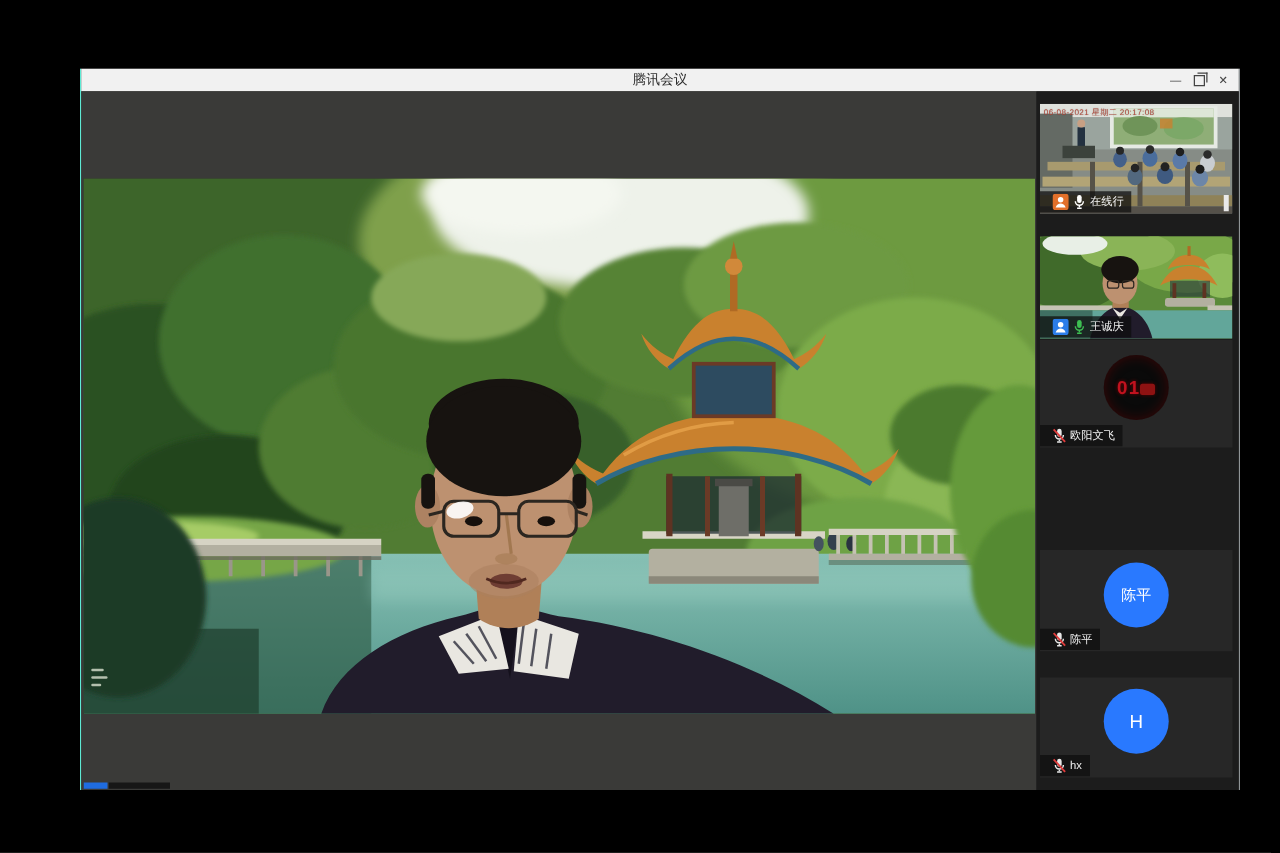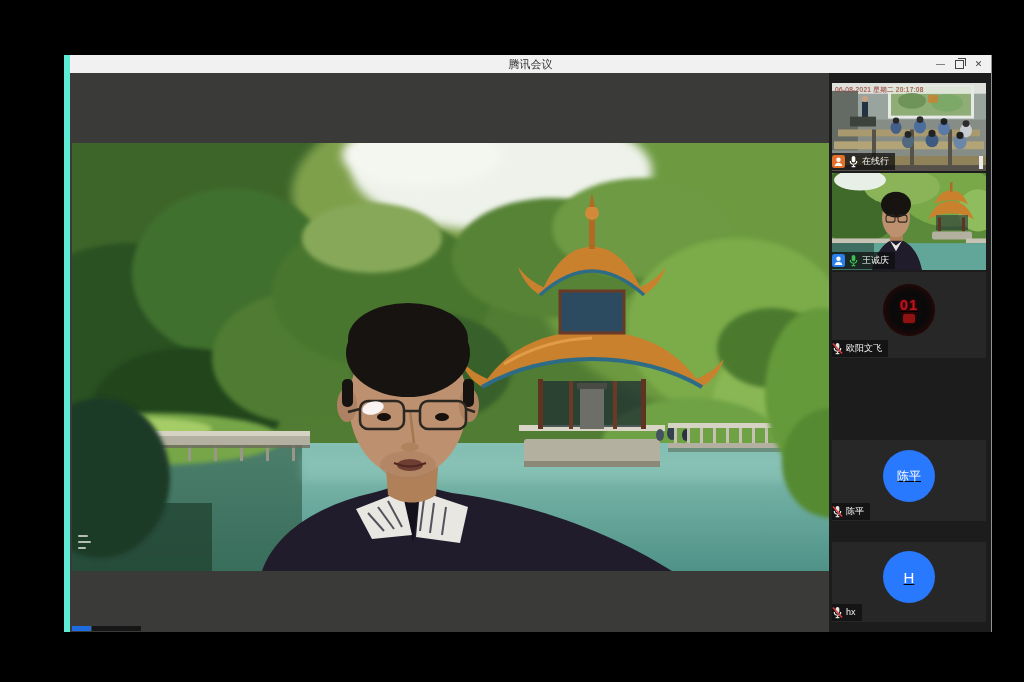--- a/index.html
+++ b/index.html
@@ -1,19 +1,19 @@
 <!DOCTYPE html>
 <html><head>
 <meta charset="utf-8">
 <style>
   html,body{margin:0;padding:0;}
   body{width:1024px;height:682px;background:#000;position:relative;overflow:hidden;
        font-family:"Liberation Sans","DejaVu Sans",sans-serif;}
   .window{position:absolute;left:64px;top:55px;width:928px;height:577px;box-sizing:border-box;
-          background:#3a3a38;border-left:6px solid #5eead4;border-right:1px solid #8f9496;}
+          background:#3a3a38;border-left:1px solid #5eead4;border-right:1px solid #8f9496;}
   
   .titlebar{position:absolute;left:0;top:0;right:0;height:18px;background:#f1f1f1;
             display:flex;align-items:center;justify-content:center;}
   .title{font-size:11px;color:#2e2e2e;line-height:18px;}
   .controls{position:absolute;right:4px;top:0;height:18px;display:flex;align-items:center;gap:2px;}
   .ctl{width:17px;height:16px;display:flex;align-items:center;justify-content:center;
        font-size:9px;color:#444;cursor:default;}
   .restore-box{width:7px;height:7px;border:1px solid #444;position:relative;background:transparent;}
   .restore-box::after{content:"";position:absolute;left:2px;top:-3px;width:7px;height:7px;border:1px solid #444;
        border-left:none;border-bottom:none;}
@@ -28,33 +28,33 @@
   .cap-lines i:nth-child(2){width:13px;}
   .cap-lines i:nth-child(3){width:8px;}
   .hscroll{position:absolute;left:0;right:0;bottom:1px;height:6px;}
   .hscroll .thumb{position:absolute;left:2px;top:1px;width:19px;height:5px;background:#1f6ce0;}
   .hscroll .seg{position:absolute;left:22px;top:1px;width:49px;height:5px;background:#161616;}
   
   .sidebar{width:162px;position:relative;background:#1c1c1c;}
   .tile{position:absolute;left:3px;width:154px;background:#272727;overflow:hidden;}
   .tile svg.scene{display:block;width:100%;height:100%;}
   .t1{top:10px;height:88px;}
-  .t2{top:100px;height:97px;}
+  .t2{top:116px;height:82px;}
   .t3{top:199px;height:86px;}
   .t4{top:289px;height:81px;}
   .t5{top:367px;height:81px;}
   .t6{top:469px;height:80px;}
   .label{position:absolute;left:0;bottom:1px;display:flex;align-items:center;gap:3px;
-         background:rgba(14,14,14,.74);padding:1px 6px 1px 0;height:15px;}
+         background:rgba(14,14,14,.74);padding:1px 6px 1px 10px;height:15px;}
   .pname{font-size:9px;color:#f2f2f2;line-height:1;white-space:nowrap;}
   .timestamp{position:absolute;left:3px;top:3px;font-size:6.5px;color:#b44c3e;
              letter-spacing:.3px;white-space:nowrap;text-shadow:0 0 1px rgba(0,0,0,.35);}
   .white-bar{position:absolute;right:3px;bottom:2px;width:4px;height:13px;background:#e9e9e9;}
   .avatar{position:absolute;left:50%;transform:translateX(-50%);border-radius:50%;
-          display:flex;flex-direction:column;align-items:center;justify-content:center;text-decoration:underline;}
+          display:flex;flex-direction:row;align-items:center;justify-content:center;}
   .av-dark{width:52px;height:52px;background:#0a0a0a;top:12px;box-shadow:0 0 10px rgba(120,0,0,.45) inset;}
   .a01{font-size:15px;font-weight:bold;color:#c1121f;letter-spacing:1px;line-height:1;
        text-shadow:0 0 3px #7a0000;}
   .seal{width:12px;height:9px;margin-top:2px;border-radius:2px;background:#8e1212;
         box-shadow:0 0 3px #5a0000;}
   .av-white{width:46px;height:46px;background:#fdfdfd;top:13px;}
   .av-blue{width:52px;height:52px;background:#2979ff;}
   .t5 .av-blue{top:10px;}
   .t6 .av-blue{top:9px;}
   .av-text-cn{font-size:12px;color:#fff;line-height:1;}

